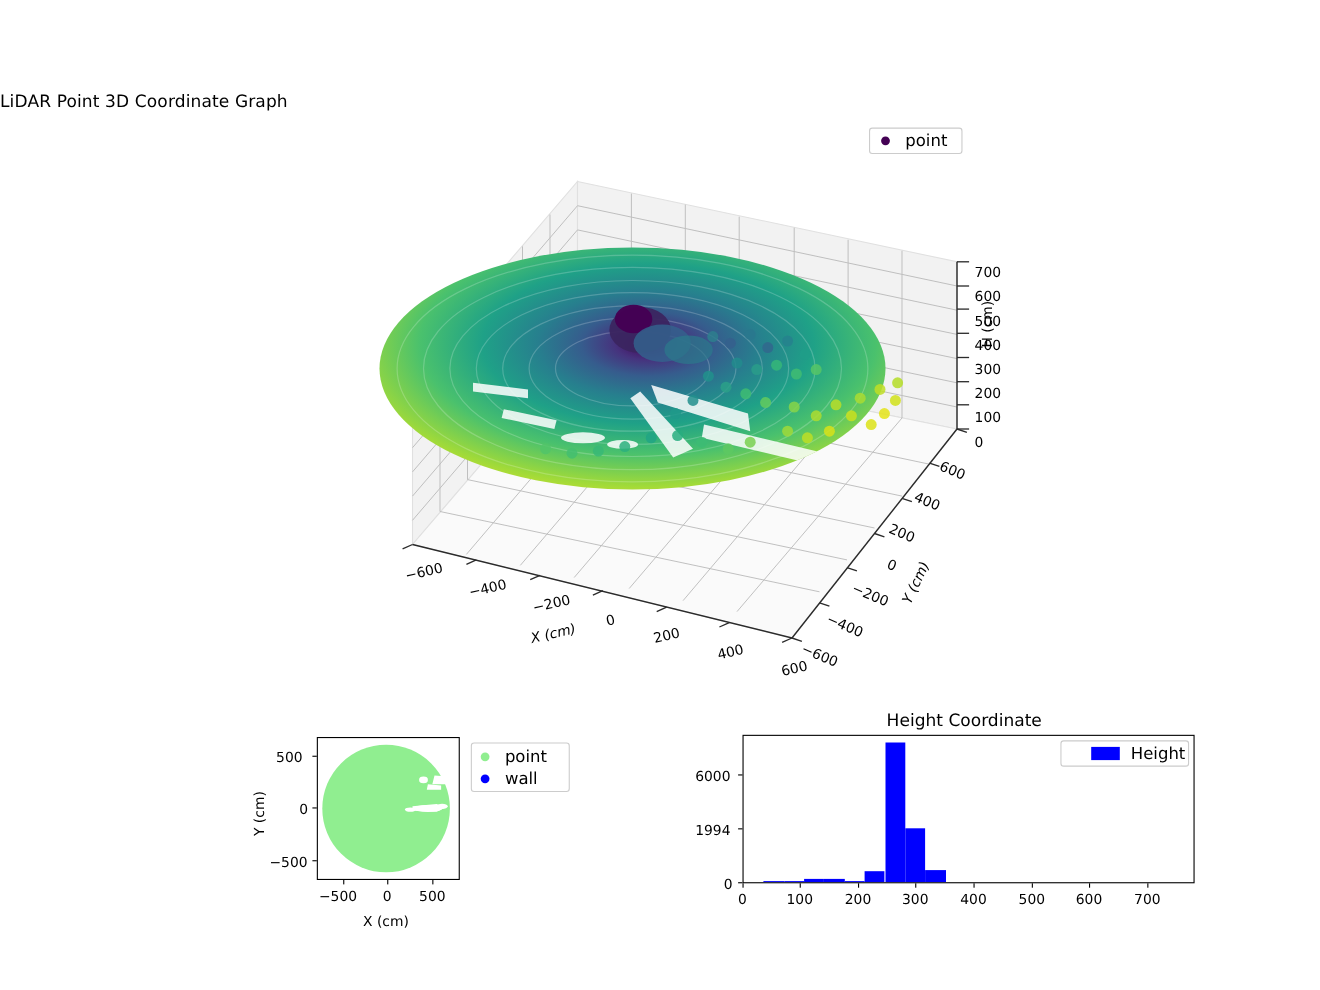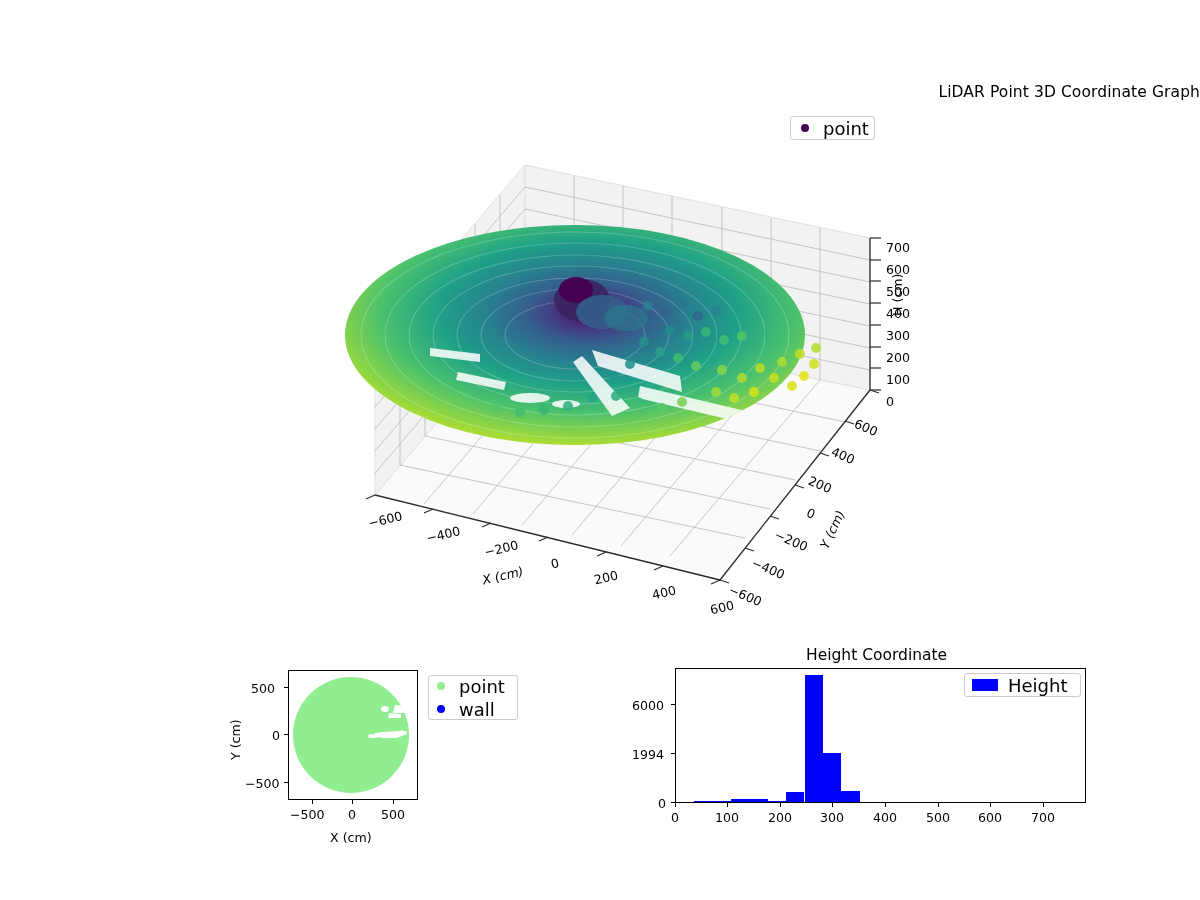--- a/index.html
+++ b/index.html
@@ -14,21 +14,21 @@
     font-family: "DejaVu Sans", sans-serif;
     color: #000000;
     overflow: hidden;
   }
   .fig { position: absolute; inset: 0; }
 
   
   .ttl3d {
     position: absolute;
     left: 0; top: 83px; width: 1200px;
-    text-align: right;
+    text-align: left;
     font-size: 15.5px;
     color: #000;
     letter-spacing: .1px;
   }
   .subttl {
     position: absolute;
     font-size: 15.5px;
     color: #000;
     white-space: nowrap;
   }
@@ -60,21 +60,21 @@
     border-radius: 3px;
     box-sizing: border-box;
     display: flex;
     align-items: center;
   }
   .leg-row {
     display: flex;
     align-items: center;
     white-space: nowrap;
   }
-  .leg-label { font-size: 18px; color: #000; }
+  .leg-label { font-size: 15px; color: #000; }
   .dot { border-radius: 50%; display: inline-block; }
   .swatch { display: inline-block; }
 
   
   #ax2d {
     position: absolute;
     left: 288px; top: 670px;
     width: 130px; height: 130px;
     border: 1.1px solid #000;
     box-sizing: border-box;
@@ -374,21 +374,21 @@
     <div class="hbar" style="left:18.4px;  width:18.4px; height:1.5px;  background:#0000ff;"></div>
     <div class="hbar" style="left:36.7px;  width:18.4px; height:1.5px;  background:#0000ff;"></div>
     <div class="hbar" style="left:55.1px;  width:18.4px; height:2.7px;  background:#0000ff;"></div>
     <div class="hbar" style="left:73.4px;  width:18.4px; height:2.7px;  background:#0000ff;"></div>
     <div class="hbar" style="left:91.8px;  width:18.4px; height:0.9px;  background:#0000ff;"></div>
     <div class="hbar" style="left:110.1px; width:18.4px; height:9.8px;  background:#0000ff;"></div>
     <div class="hbar" style="left:128.5px; width:18.4px; height:127px;  background:#0000ff;"></div>
     <div class="hbar" style="left:146.8px; width:18.4px; height:48.8px; background:#0000ff;"></div>
     <div class="hbar" style="left:165.2px; width:18.4px; height:11.2px; background:#0000ff;"></div>
 
-    <div class="legendbox" style="right:4px; top:4px; width:117px; height:24px; padding-left:7px;">
+    <div class="legendbox" style="right:4px; top:4px; width:117px; height:24px; padding-left:27px;">
       <span class="leg-row">
         <span class="swatch" style="width:26px;height:12px;background:#0000ff;margin-right:10px;"></span>
         <span class="leg-label">Height</span>
       </span>
     </div>
   </div>
 
   <div class="tickmark" style="left:671px; top:802px; width:4px; height:1px;"></div>
   <div class="tickmark" style="left:671px; top:753px; width:4px; height:1px;"></div>
   <div class="tickmark" style="left:671px; top:704px; width:4px; height:1px;"></div>

